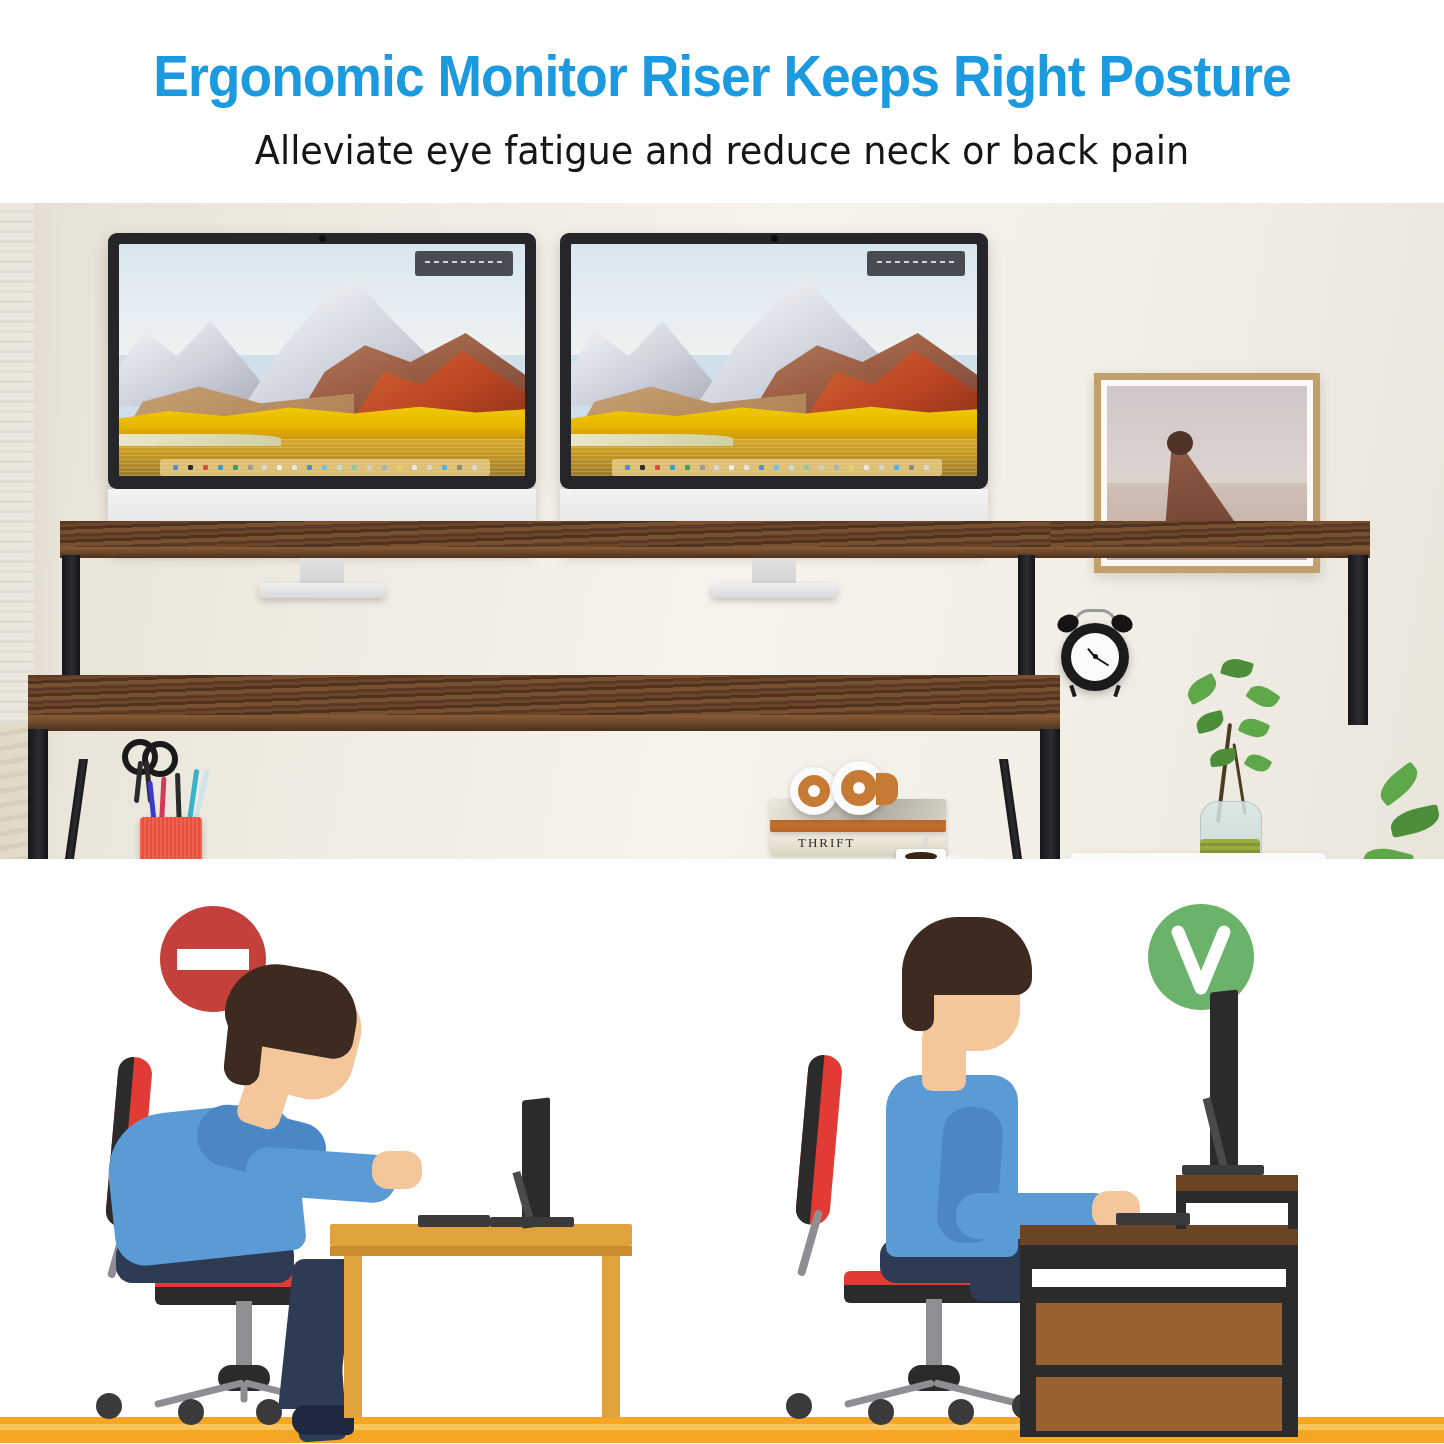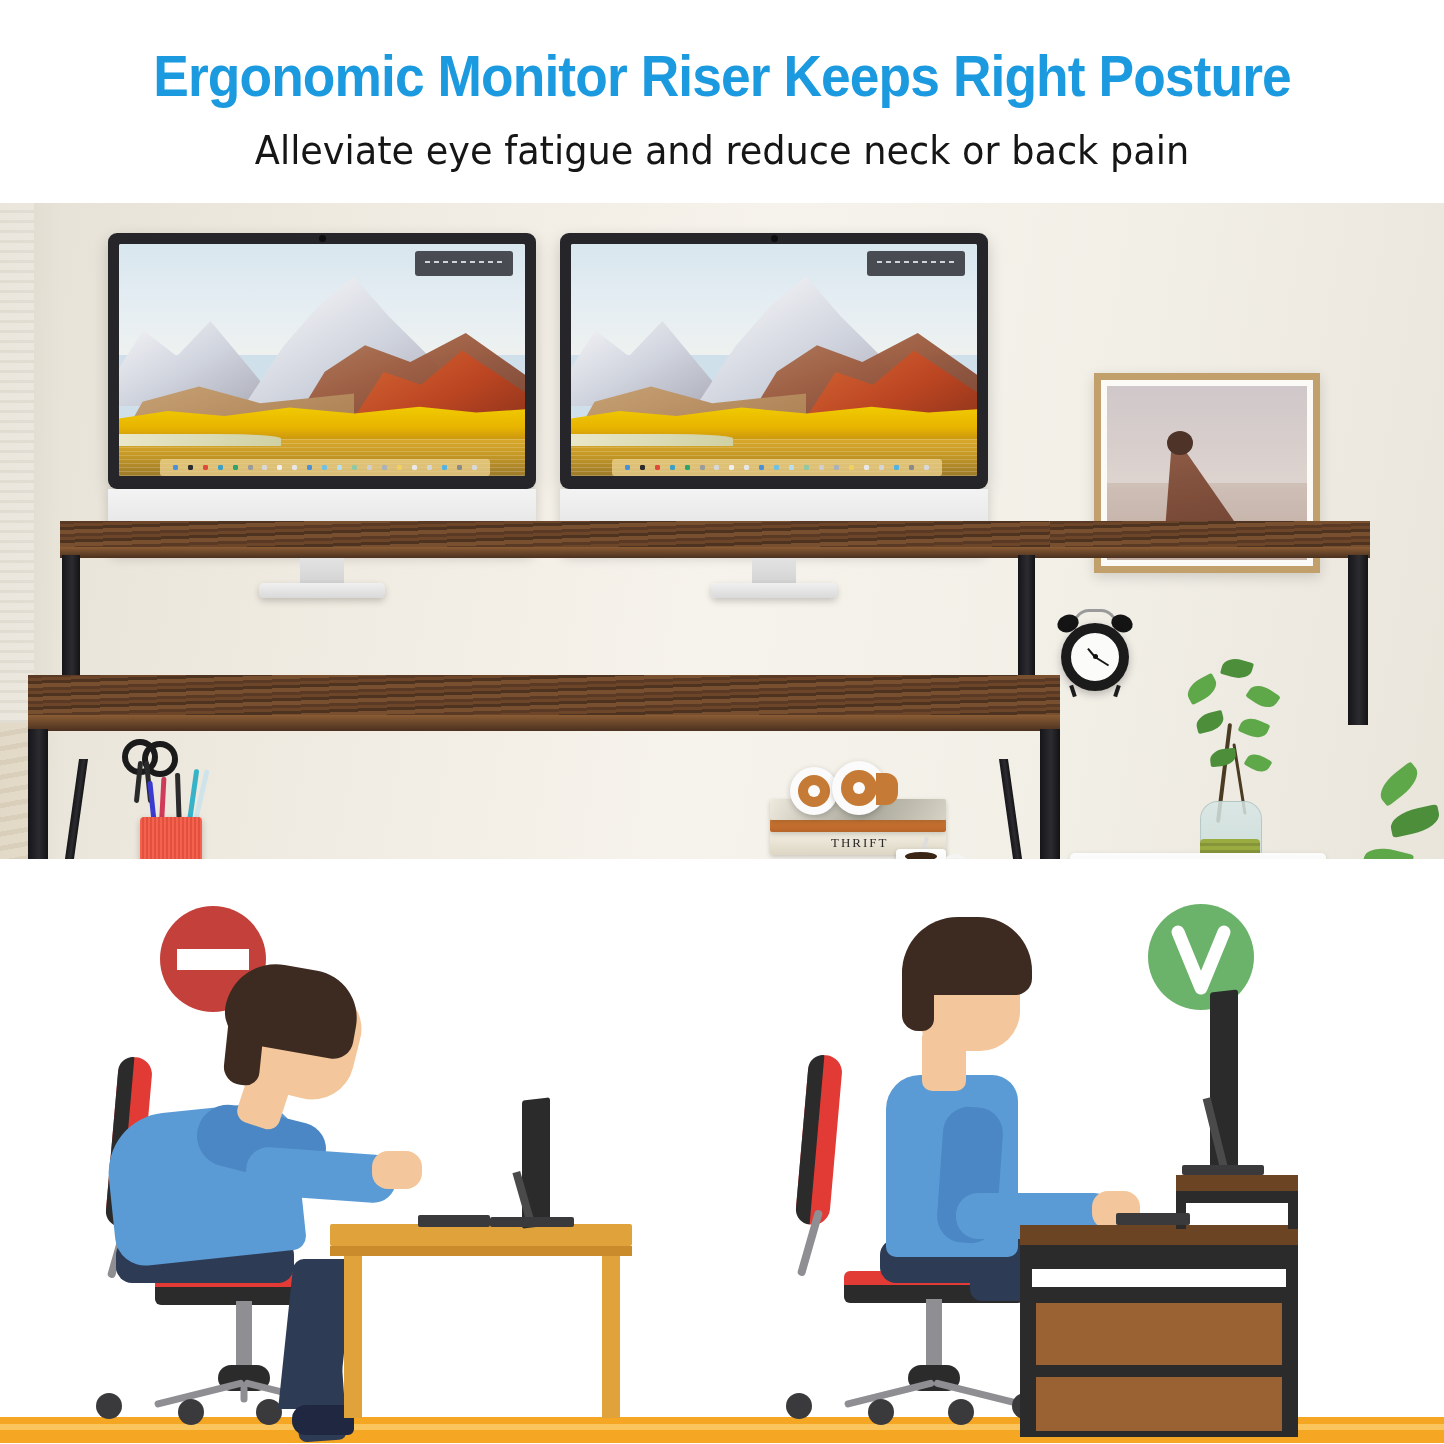--- a/index.html
+++ b/index.html
@@ -359,21 +359,21 @@
       <div class="pen" style="left:150px;height:52px;background:#3b3bd0;bottom:auto;top:578px;transform:rotate(-6deg);"></div>
       <div class="pen" style="left:160px;height:56px;background:#d03b5a;top:574px;transform:rotate(3deg);"></div>
       <div class="pen" style="left:176px;height:58px;background:#2b2b2b;top:570px;transform:rotate(-2deg);"></div>
       <div class="pen" style="left:190px;height:62px;background:#37b3c9;top:566px;transform:rotate(8deg);"></div>
       <div class="pen" style="left:198px;height:60px;background:#cfe3ea;top:566px;transform:rotate(13deg);"></div>
     </div>
     <div class="pencup"></div>
 
     <div class="books">
       <div class="bk" style="top:32px;height:24px;background:linear-gradient(180deg,#f4f0e4,#ddd6c4);">
-        <span style="position:absolute;left:61px;top:4px;font-family:'Liberation Serif',serif;font-size:13px;letter-spacing:2px;color:#2a2a2a;">THRIFT</span>
+        <span style="position:absolute;left:28px;top:4px;font-family:'Liberation Serif',serif;font-size:13px;letter-spacing:2px;color:#2a2a2a;">THRIFT</span>
       </div>
       <div class="bk" style="top:20px;height:13px;background:linear-gradient(180deg,#d07a35,#b8652a);"></div>
       <div class="bk" style="top:0px;height:21px;background:linear-gradient(120deg,#efeade,#a9a79b 55%,#d6d2c4);"></div>
     </div>
     <div class="hp">
       <div style="position:absolute;left:0;top:8px;width:48px;height:48px;border-radius:50%;background:#fbfbfb;box-shadow:0 2px 6px rgba(0,0,0,.2);">
         <div style="position:absolute;left:8px;top:8px;width:32px;height:32px;border-radius:50%;background:#c57a35;"></div>
         <div style="position:absolute;left:18px;top:18px;width:12px;height:12px;border-radius:50%;background:#fbfbfb;"></div>
       </div>
       <div style="position:absolute;left:42px;top:2px;width:54px;height:54px;border-radius:50%;background:#fbfbfb;box-shadow:0 2px 6px rgba(0,0,0,.2);">

